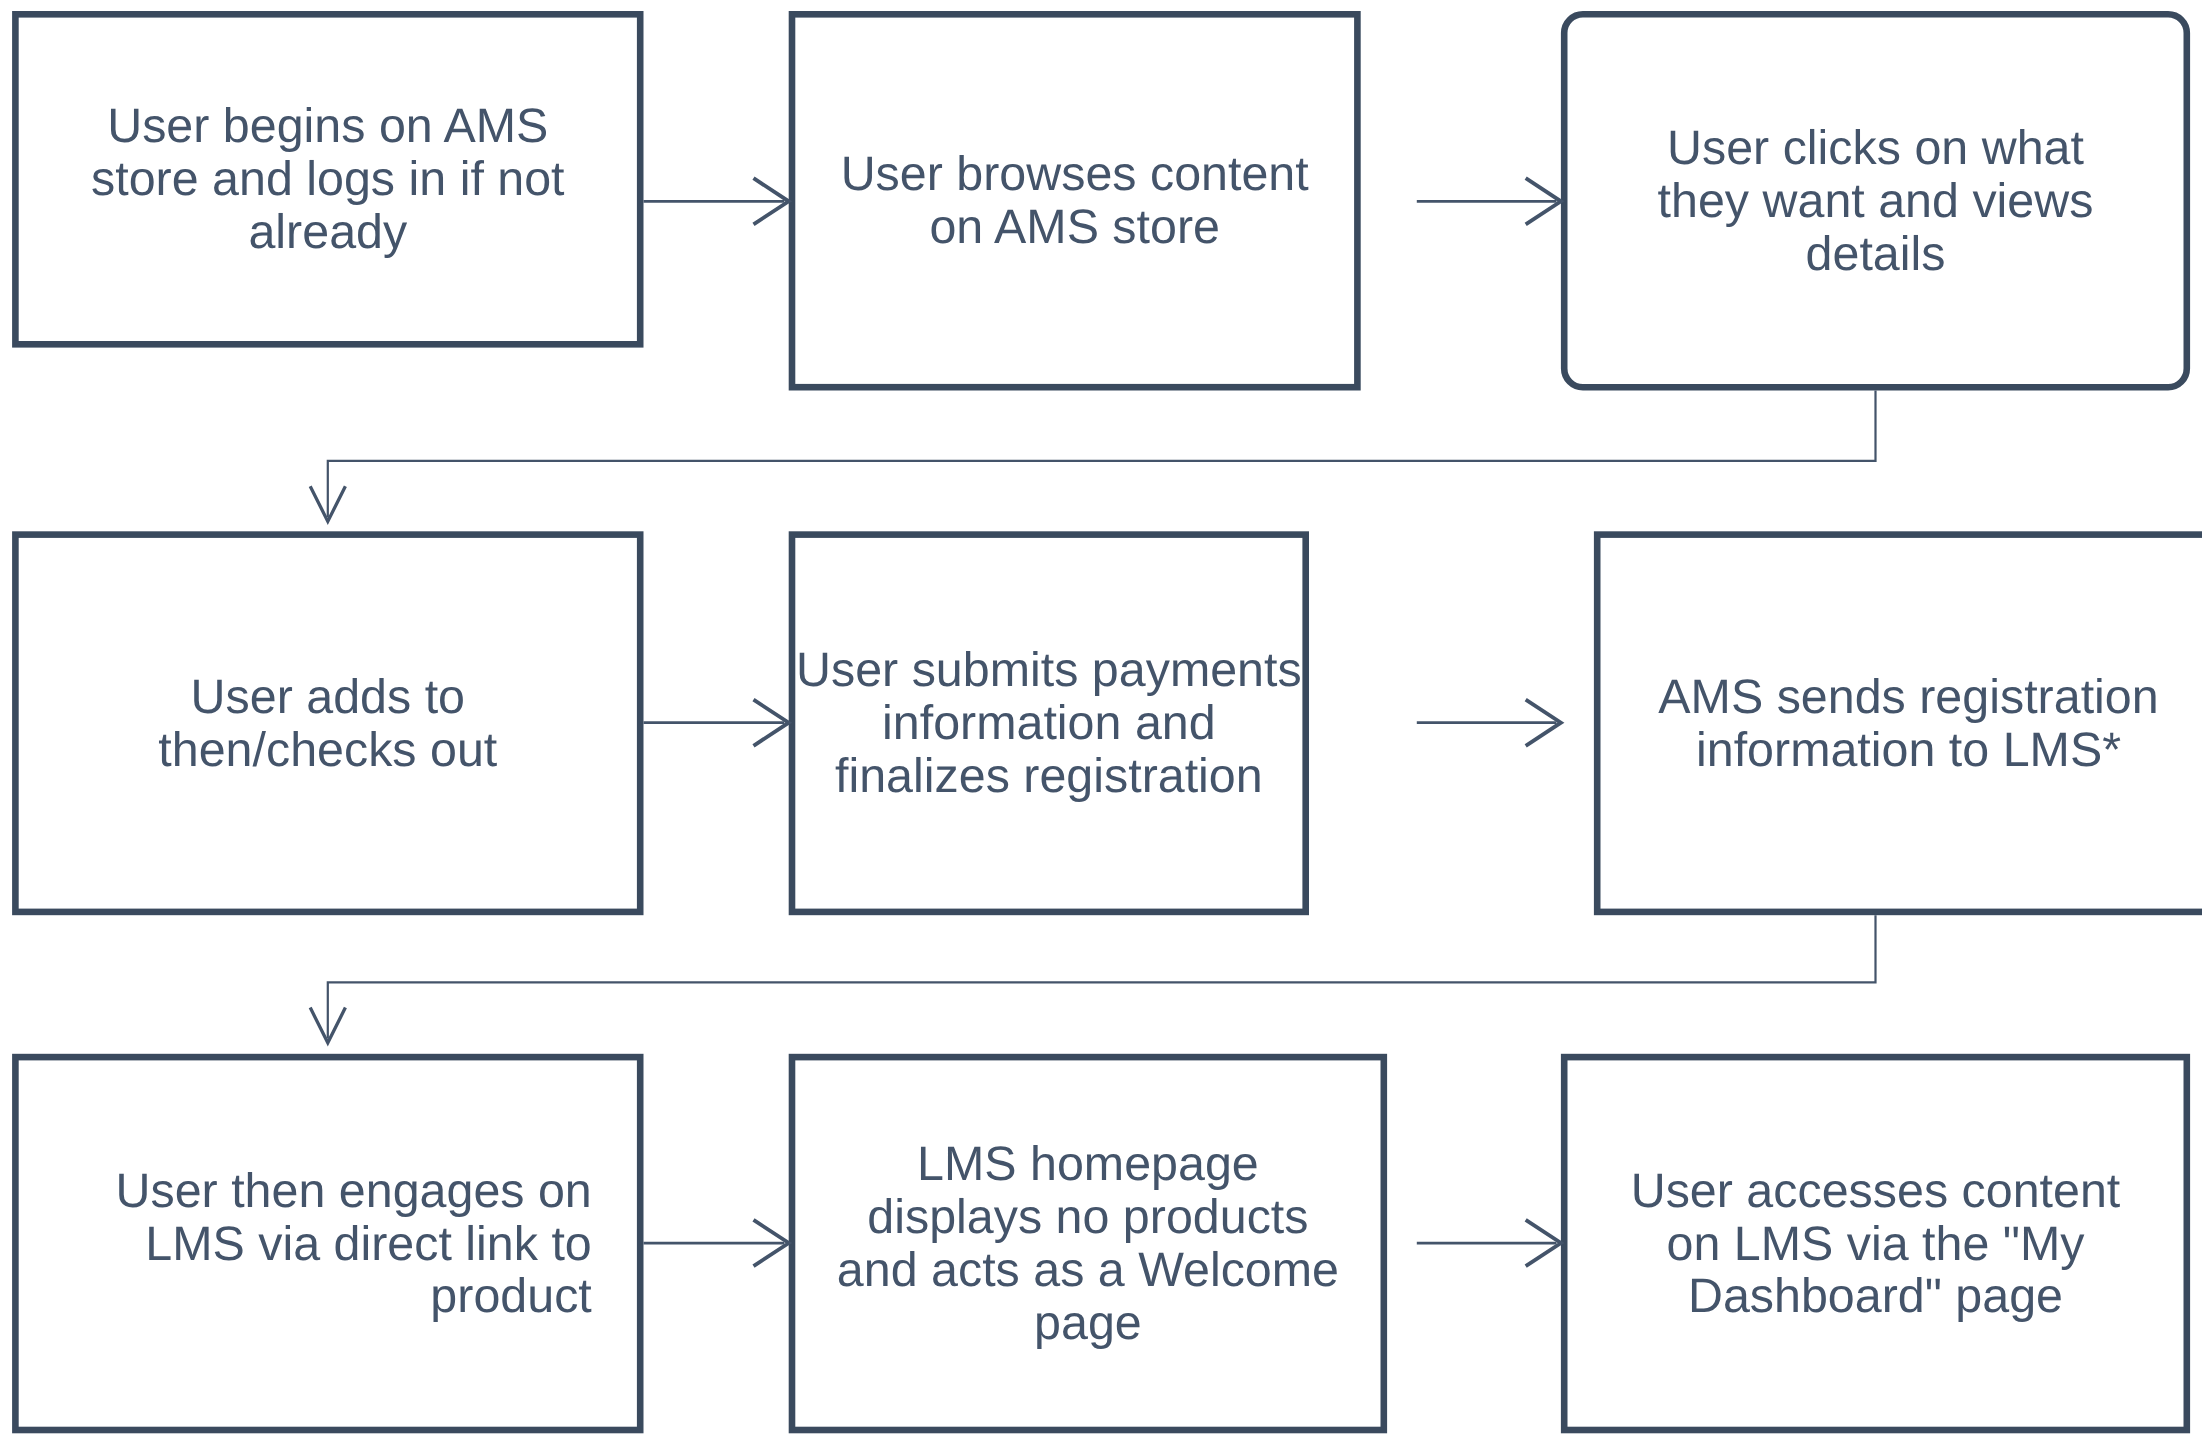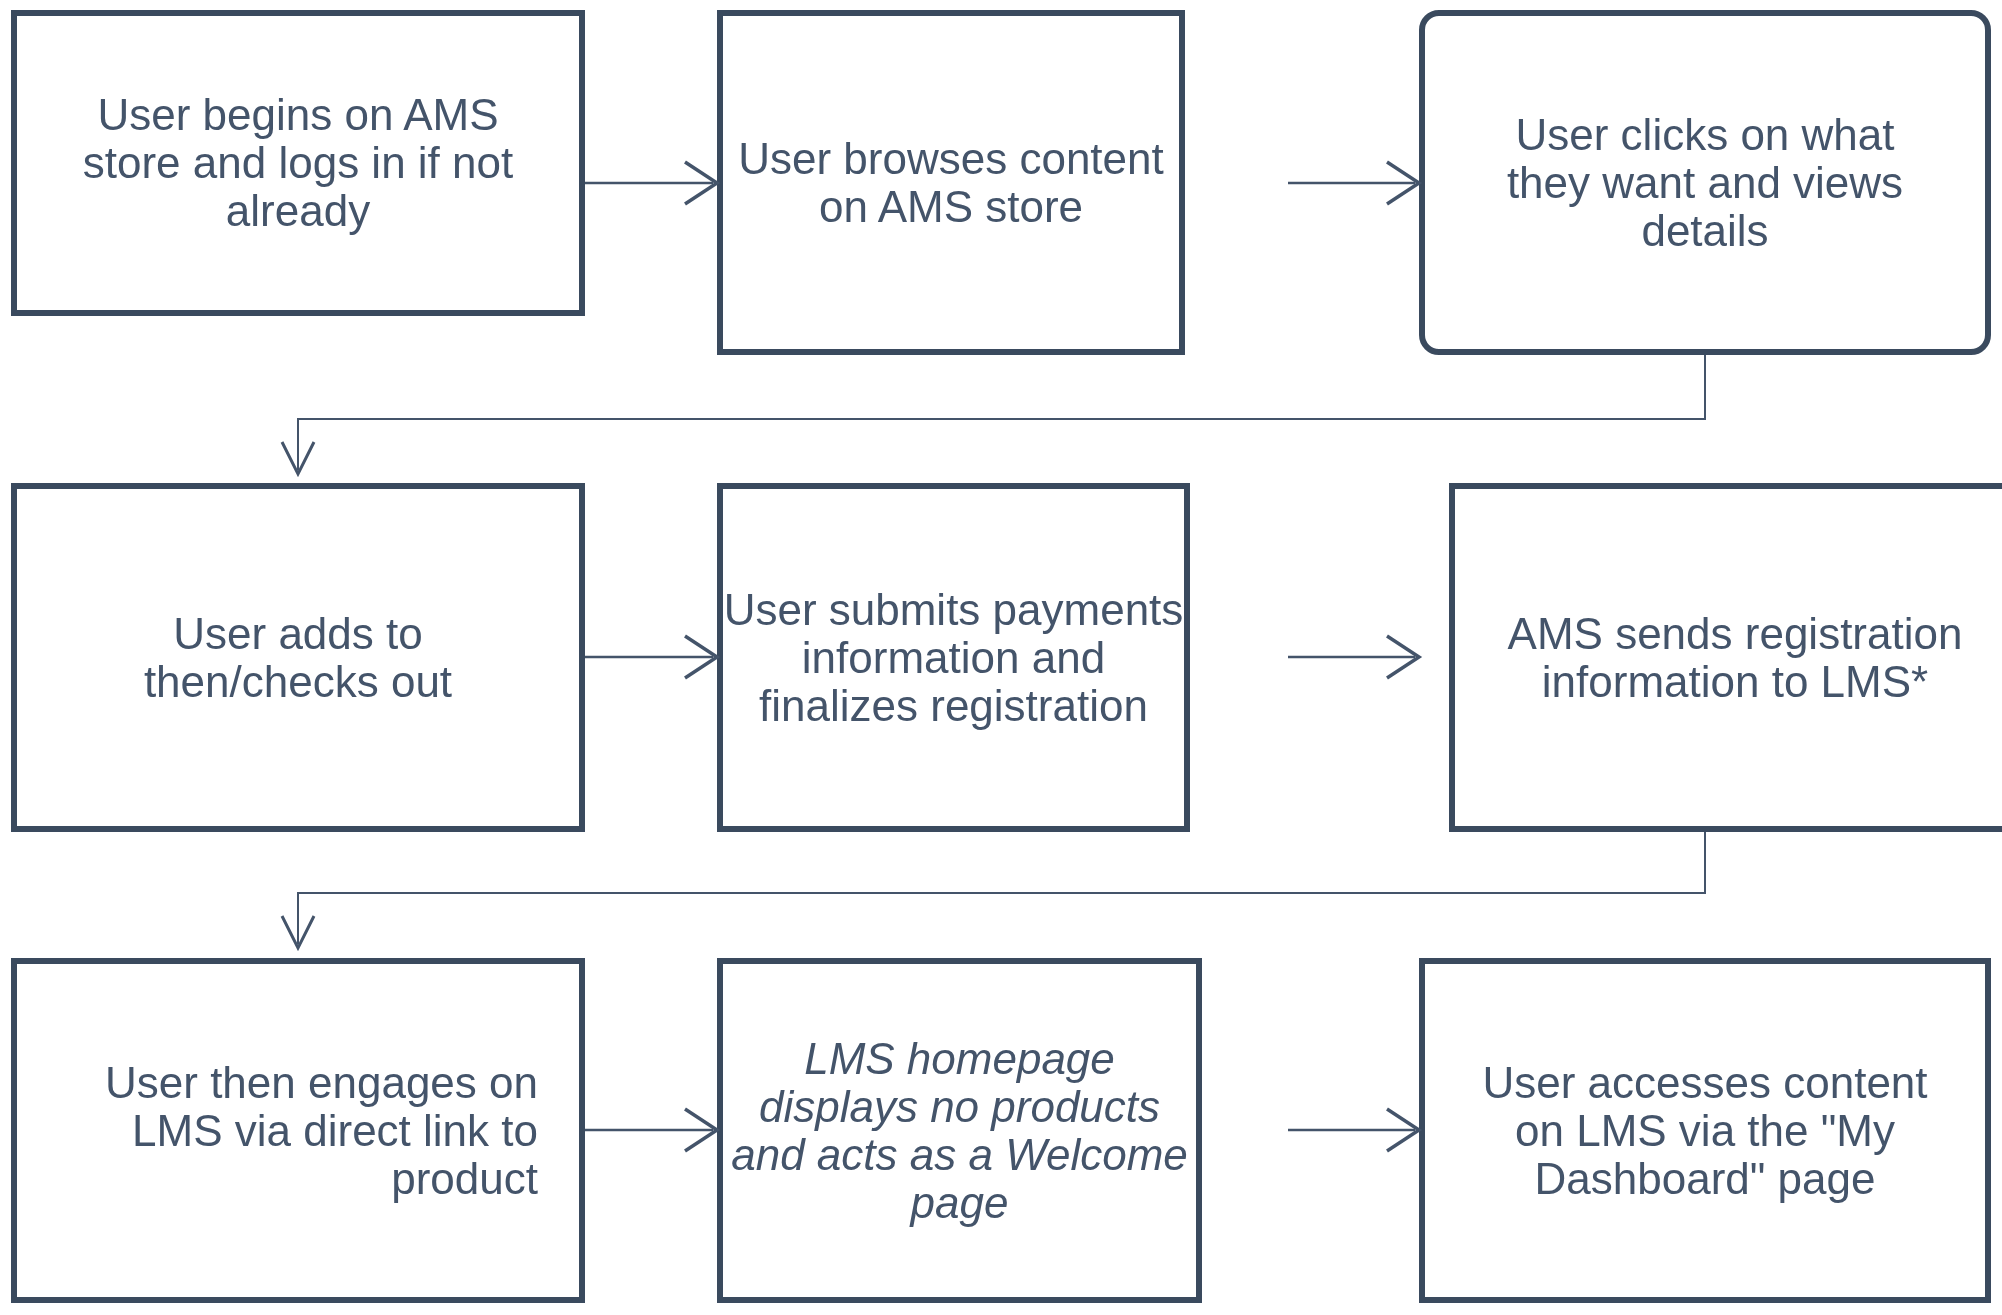--- a/index.html
+++ b/index.html
@@ -29,27 +29,27 @@
     text-align: center;
     color: var(--text-color);
     font-size: 44px;
     line-height: 48px;
     z-index: 2;
   }
   .flow-box .label { display: inline-block; }
 
   
   .b1 { left: 11px;   top: 10px;  width: 574px; height: 306px; }
-  .b2 { left: 717px;  top: 10px;  width: 468px; height: 345px; }
+  .b2 { left: 717px;  top: 10px;  width: 520px; height: 345px; }
   .b3 { left: 1419px; top: 10px;  width: 572px; height: 345px; border-radius: 20px; }
   .b4 { left: 11px;   top: 483px; width: 574px; height: 349px; }
   .b5 { left: 717px;  top: 483px; width: 473px; height: 349px; }
   .b6 { left: 1419px; top: 483px; width: 572px; height: 349px; margin-left: 30px; }
   .b7 { left: 11px;   top: 958px; width: 574px; height: 345px; text-align: right; }
-  .b8 { left: 717px;  top: 958px; width: 485px; height: 345px; font-style: italic; }
+  .b8 { left: 717px;  top: 958px; width: 544px; height: 345px; }
   .b9 { left: 1419px; top: 958px; width: 572px; height: 345px; }
 
   
   .b1 .label { max-width: 465px; }
   .b2 .label { max-width: 455px; }
   .b3 .label { max-width: 435px; }
   .b4 .label { max-width: 315px; }
   .b5 .label { max-width: 467px; }
   .b6 .label { max-width: 500px; }
   .b7 .label { max-width: 480px; }

